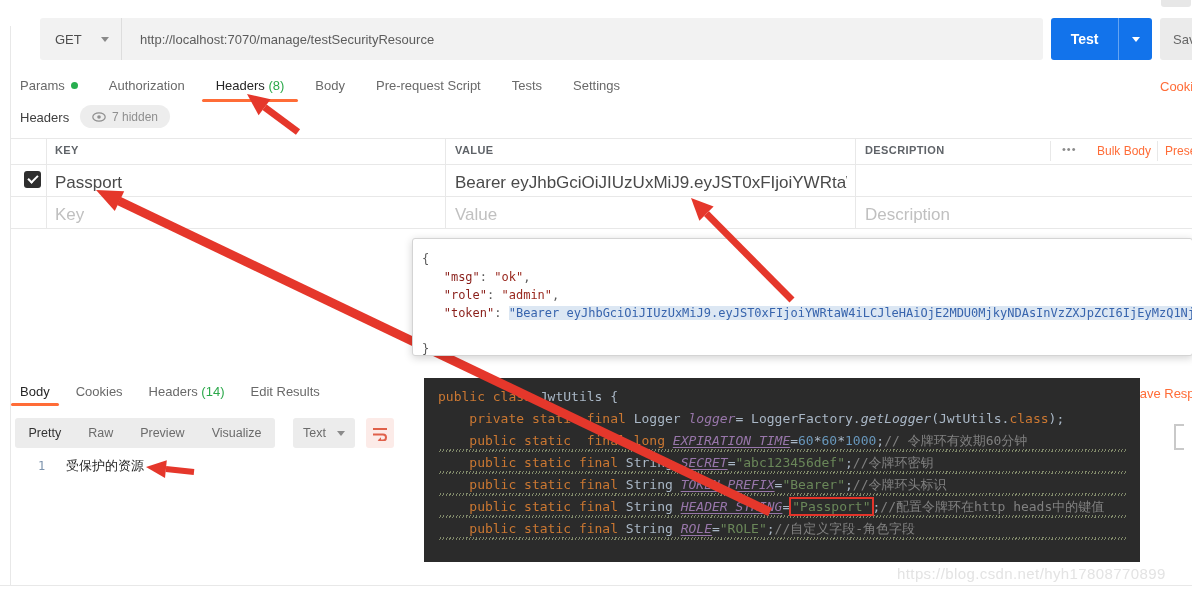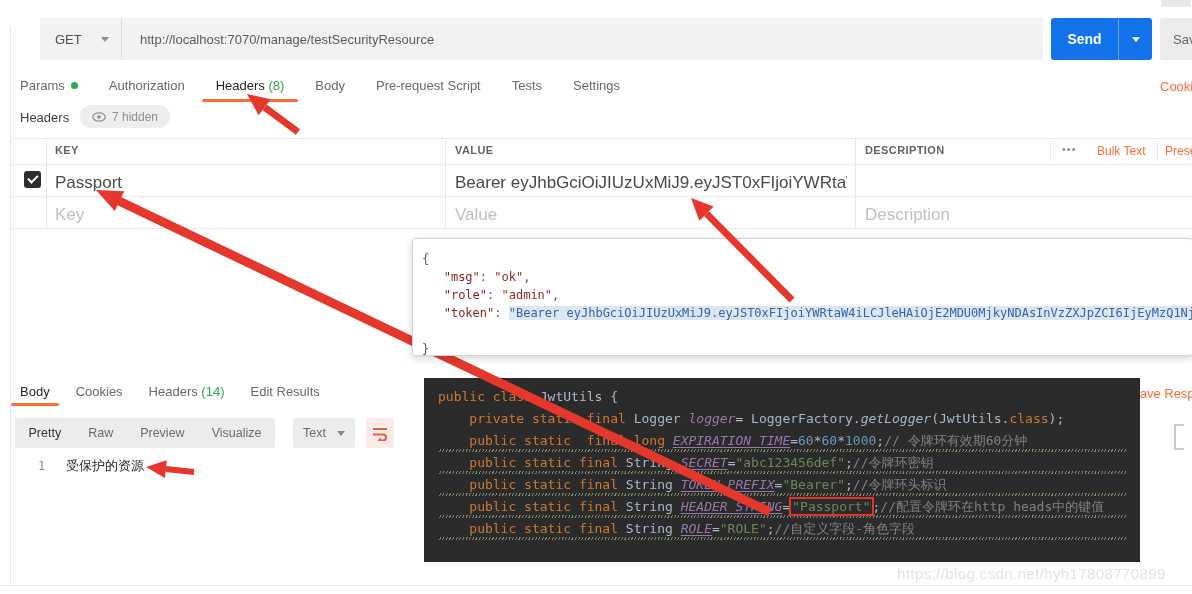--- a/index.html
+++ b/index.html
@@ -93,21 +93,21 @@
   <div class="topsliver"></div>
 
   <div class="urlgroup">
     <div class="method">
       <span class="lbl">GET</span>
       <span class="caret"></span>
     </div>
     <div class="urltext">http://localhost:7070/manage/testSecurityResource</div>
   </div>
   <div class="sendbtn">
-    <div class="sendmain">Send</div>
+    <div class="sendmain">Test</div>
     <div class="sendcaret">
         <span class="caret"></span>
       </div>
   </div>
   <div class="savebtn">
       <span>Save</span>
     </div>
 
   <div id="req-tabs">
       <div class="tab"><span>Params</span><span class="gdot"></span></div>
@@ -136,21 +136,21 @@
   <div class="vline" style="left:46px;top:138px;height:90px;"></div>
   <div class="vline" style="left:445px;top:138px;height:90px;"></div>
   <div class="vline" style="left:855px;top:138px;height:90px;"></div>
   <div class="vline" style="left:1050px;top:141px;height:20px;"></div>
   <div class="vline" style="left:1157px;top:141px;height:20px;"></div>
 
   <div class="colhdr" style="left:55px;">KEY</div>
   <div class="colhdr" style="left:455px;">VALUE</div>
   <div class="colhdr" style="left:865px;">DESCRIPTION</div>
   <div class="more">•••</div>
-  <div class="olink" style="left:1097px;top:144px;">Bulk Text</div>
+  <div class="olink" style="left:1097px;top:144px;">Bulk Body</div>
   <div class="olink" style="left:1165px;top:144px;">Presets</div>
 
   <div class="cb" id="row-checkbox"></div>
   <div class="cellmain" style="left:55px;top:173px;width:380px;">Passport</div>
   <div class="cellmain" style="left:455px;top:173px;width:392px;">Bearer eyJhbGciOiJIUzUxMiJ9.eyJST0xFIjoiYWRtaW4iLCJleHAiOjE2M...</div>
 
   <div class="cellmain ph" style="left:55px;top:205px;">Key</div>
   <div class="cellmain ph" style="left:455px;top:205px;">Value</div>
   <div class="cellmain ph" style="left:865px;top:205px;">Description</div>
 

